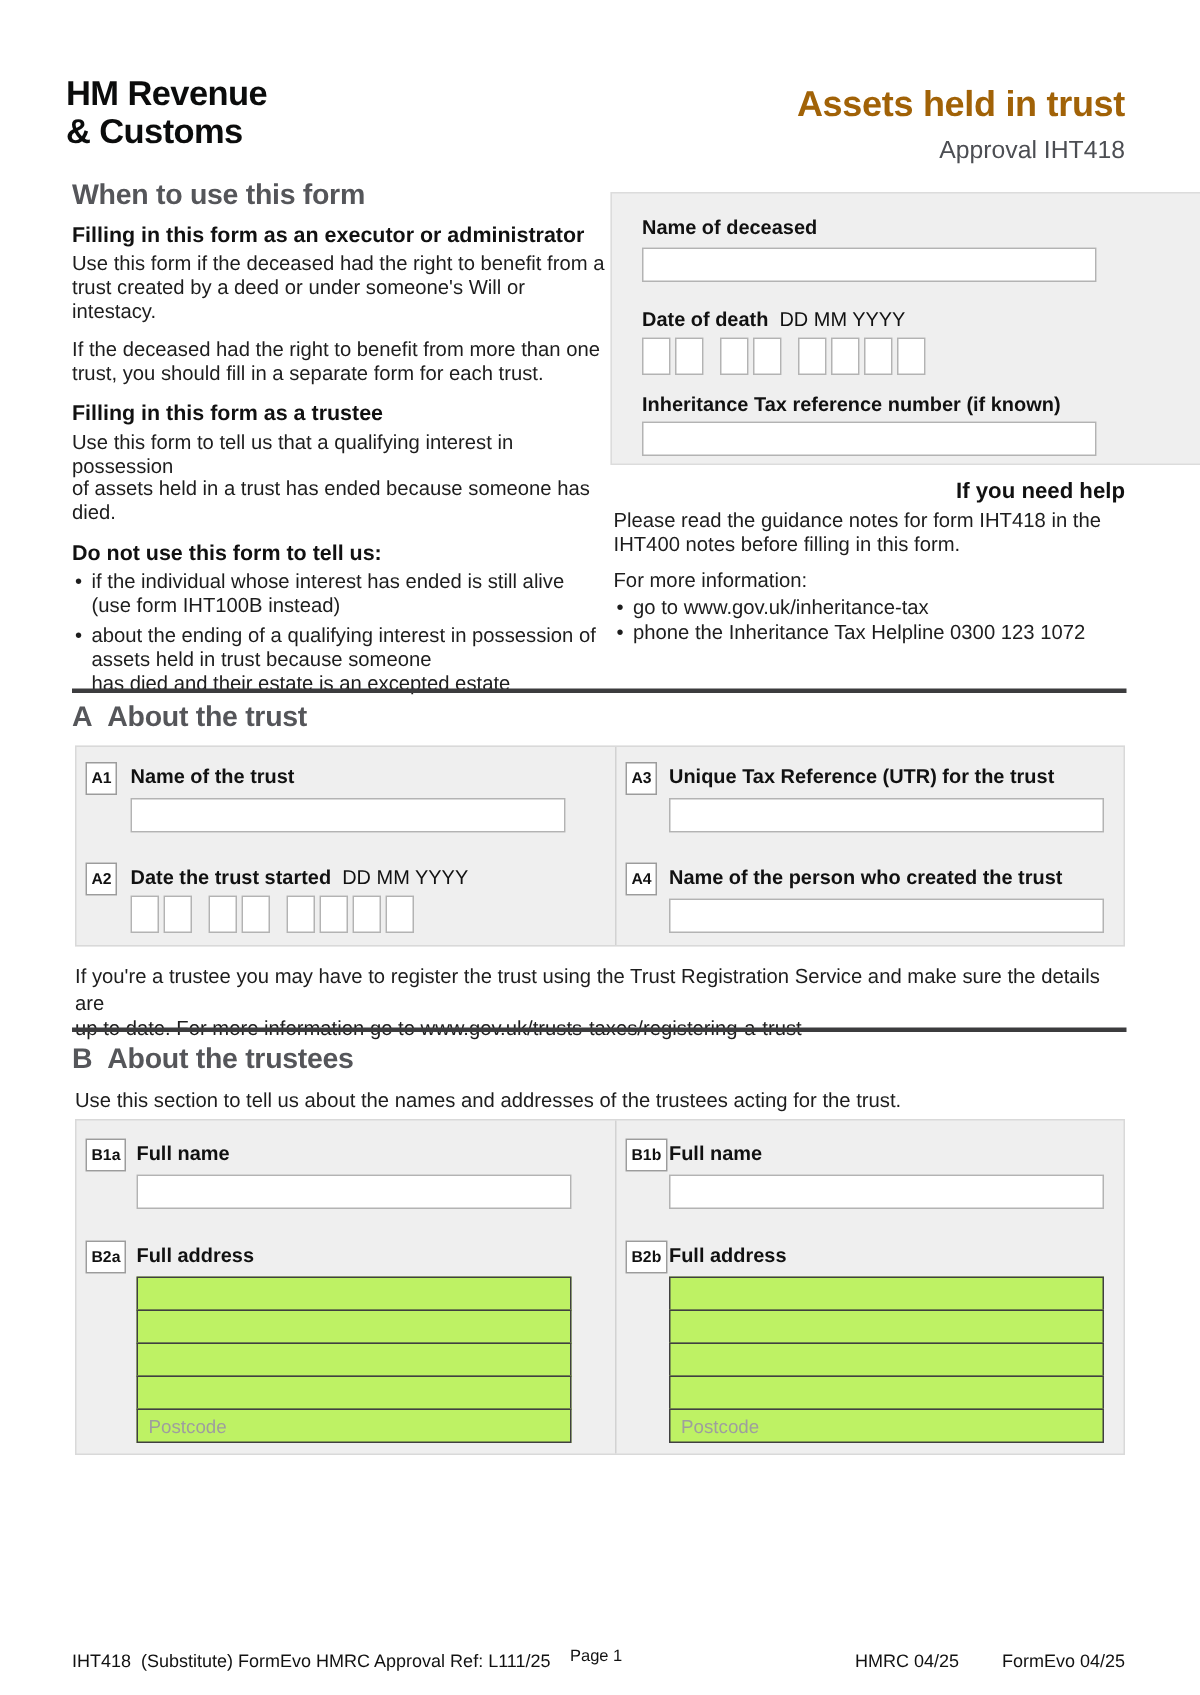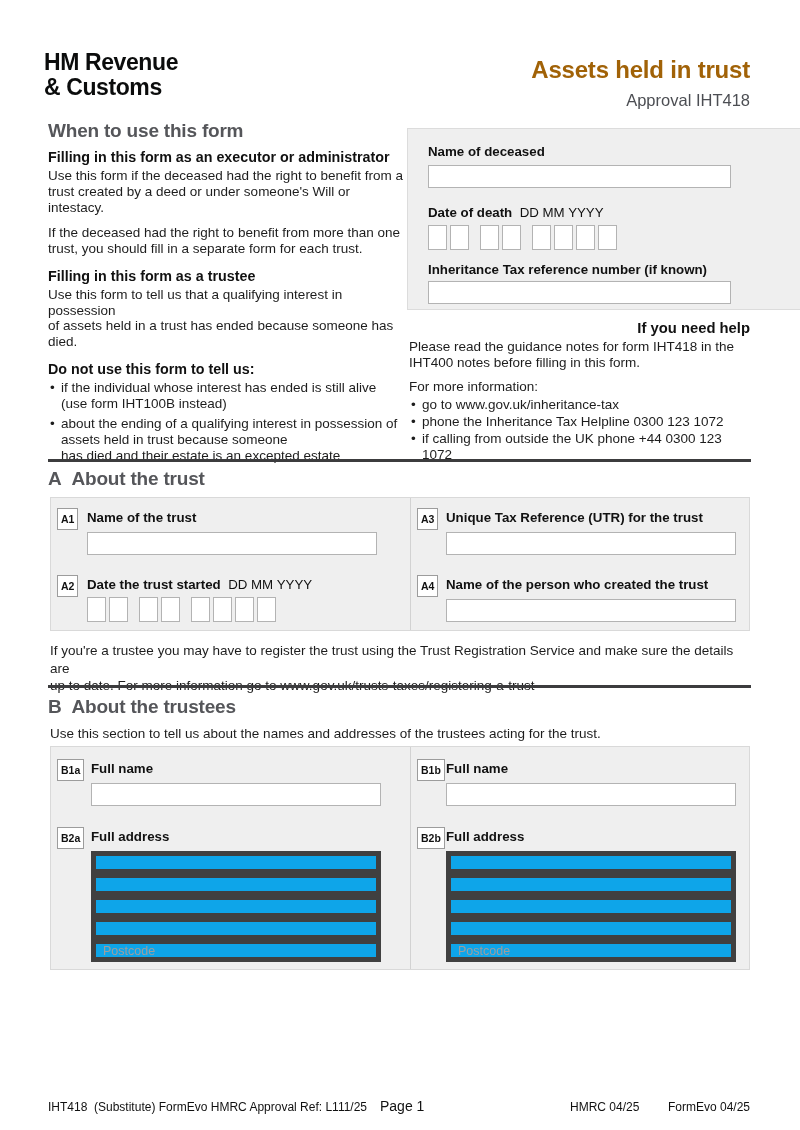--- a/index.html
+++ b/index.html
@@ -41,21 +41,21 @@
   .rule { position:absolute; left:48px; width:703px; height:3px; background:#3c3c3e; }
   .sec-heading { position:absolute; left:48px; font-size:19px; font-weight:bold; color:#55565a; letter-spacing:-0.2px; }
   .sec-heading .sec-title { margin-left:10px; }
 
   
   .panel { position:absolute; left:50px; width:700px; background:#efefef; border:1px solid #d9d9d9; }
   .vdiv { position:absolute; left:359px; top:0; bottom:0; width:1px; background:#d2d2d2; }
   .num { position:absolute; font-size:10.5px; font-weight:bold; color:#111; background:#fff; border:1px solid #9c9c9c; padding:4px 3px; min-width:14px; text-align:center; }
   .flabel { position:absolute; font-size:13.3px; font-weight:bold; color:#111; }
   .addr-rows { position:absolute; width:290px; }
-  .addr-rows input { display:block; width:290px; height:23px; background:#0ea5e9; border:5px solid #404040; margin-top:-1px; font-size:12.5px; padding:0 7px; outline:none; font-family:"Liberation Sans", sans-serif; }
+  .addr-rows input { display:block; width:290px; height:23px; background:#bef264; border:1px solid #404040; margin-top:-1px; font-size:12.5px; padding:0 7px; outline:none; font-family:"Liberation Sans", sans-serif; }
   .addr-rows input:first-child { margin-top:0; }
   .addr-rows input::placeholder { color:#9e9e9e; opacity:1; }
 
   .note { position:absolute; left:50px; font-size:13.5px; line-height:1.3; white-space:pre-line; }
 
   
   .footer-item { position:absolute; font-size:12px; color:#111; white-space:pre; }
 </style>
 </head>
 <body>
@@ -116,21 +116,20 @@
   </div>
 
   <div class="help">
     <div class="h3">If you need help</div>
     <div class="p">Please read the guidance notes for form IHT418 in the
 IHT400 notes before filling in this form.</div>
     <div class="p" style="margin-bottom:1px">For more information:</div>
     <ul class="blist">
       <li>go to www.gov.uk/inheritance-tax</li>
       <li>phone the Inheritance Tax Helpline 0300 123 1072</li>
-      <li>if calling from outside the UK phone +44 0300 123 1072</li>
     </ul>
   </div>
 
   <div class="rule" style="top:459px"></div>
   <div class="sec-heading" style="top:468px">
     <span>A</span><span class="sec-title">About the trust</span>
   </div>
   <div class="panel" style="top:497px; height:134px;">
     <div class="vdiv"></div>
     <div class="num" style="left:6px; top:10px;">A1</div>
@@ -195,17 +194,17 @@
     <div class="addr-rows" style="left:395px; top:104px;">
       <input type="text" style="">
       <input type="text" style="">
       <input type="text" style="">
       <input type="text" style="">
       <input type="text" placeholder="Postcode" style="">
     </div>
   </div>
 
   <div class="footer-item" style="left:48px; top:1100px;">IHT418  (Substitute) FormEvo HMRC Approval Ref: L111/25</div>
-  <div class="footer-item" style="left:380px; top:1098px; font-size:14px;">Page 1</div>
+  <div class="footer-item" style="left:380px; top:1098px; font-size:11px;">Page 1</div>
   <div class="footer-item" style="left:570px; top:1100px;">HMRC 04/25</div>
   <div class="footer-item" style="left:668px; top:1100px;">FormEvo 04/25</div>
 
 </div>
 
 </body></html>

